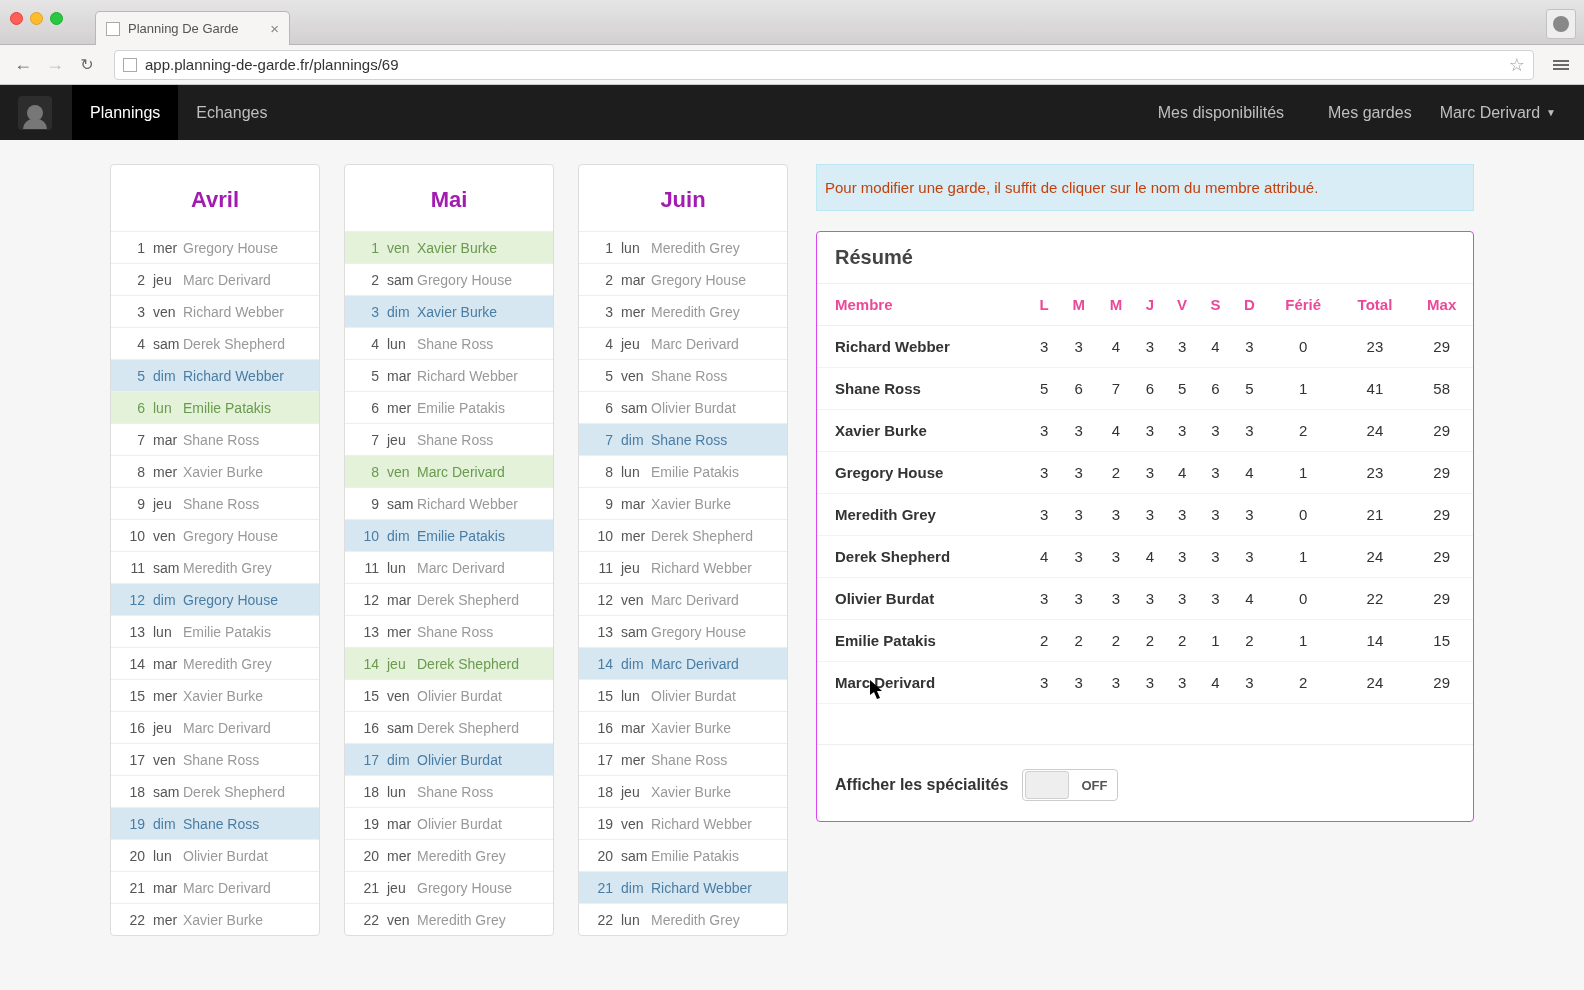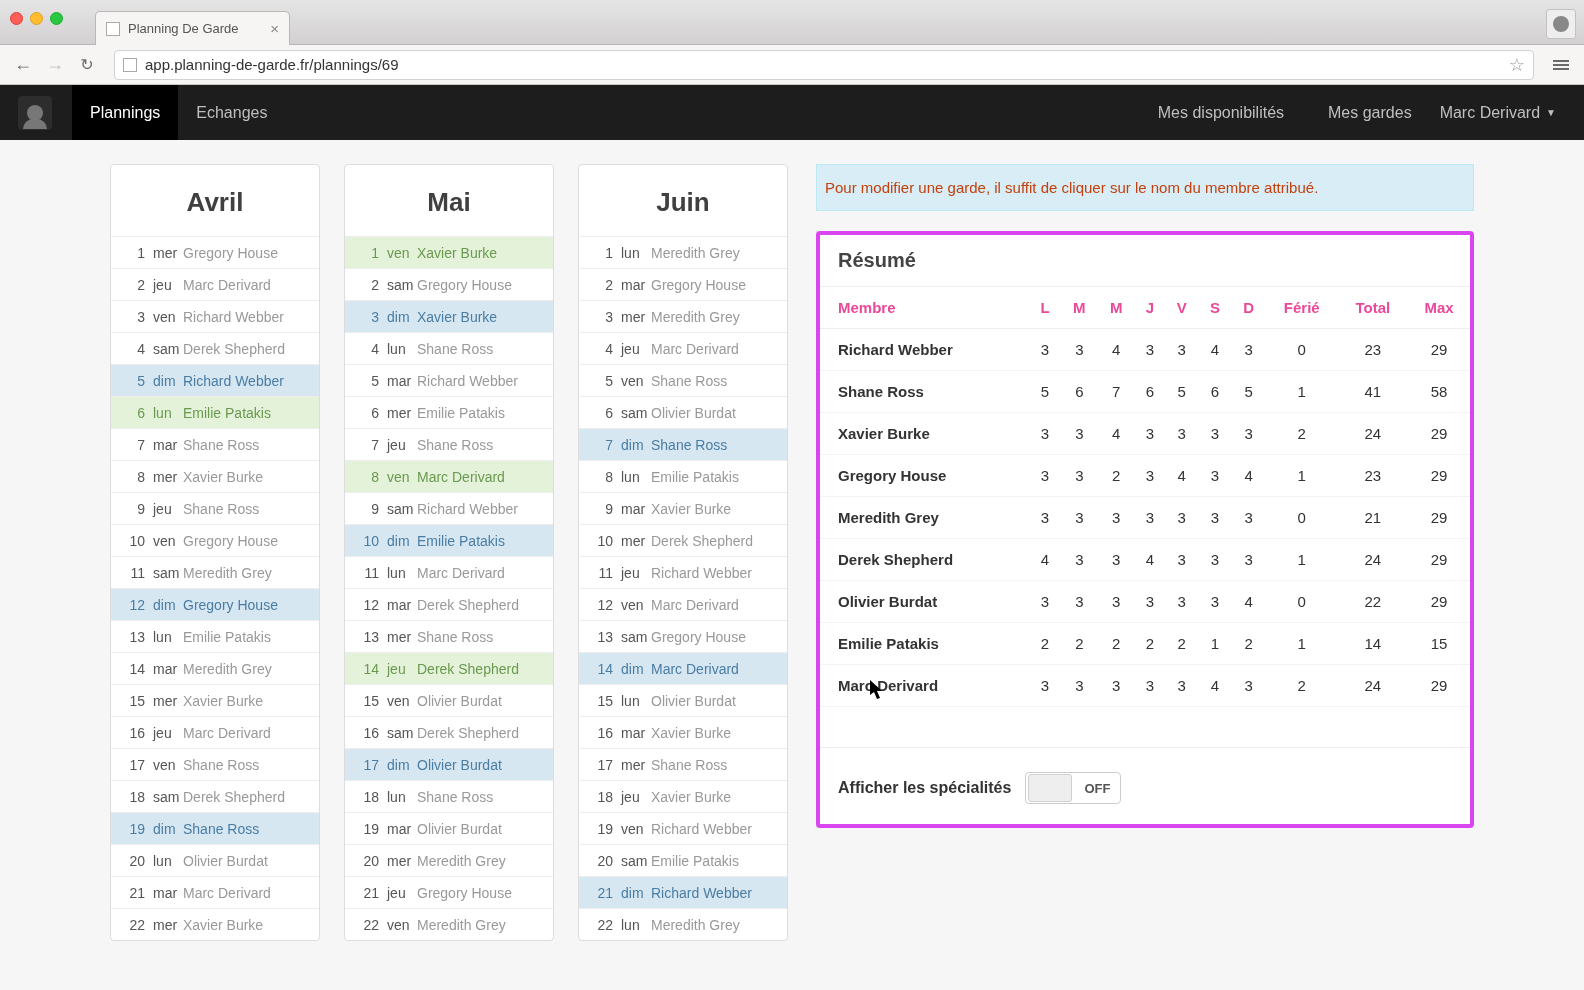--- a/index.html
+++ b/index.html
@@ -79,42 +79,42 @@
   .dropdown-caret { margin-left: 6px; font-size: 10px; }
 
   
   .content { display:flex; padding: 24px 110px 0 110px; gap: 28px; align-items: flex-start; }
   .months { display:flex; gap: 24px; }
   .month-card {
     width: 210px; background: #fff; border: 1px solid #ddd; border-radius: 4px;
     overflow: hidden;
   }
   .month-title {
-    text-align:center; font-size: 26px; font-weight: bold; color:#404040;
+    text-align:center; font-size: 22px; font-weight: bold; color:#a21caf;
     padding: 22px 0 18px 0;
   }
   .day-row {
     display:flex; align-items:center; height: 32px; padding: 0 10px;
     border-top: 1px solid #eee; font-size: 14px; cursor: pointer;
   }
   .day-num { width: 24px; text-align:right; color:#555; }
   .day-wk  { width: 38px; padding-left:8px; color:#555; }
   .day-name{ flex:1; color:#999; }
   .day-row.hl-blue { background:#d6e7f2; }
   .day-row.hl-blue .day-num, .day-row.hl-blue .day-wk, .day-row.hl-blue .day-name { color:#4a7da3; }
   .day-row.hl-green { background:#e4f2da; }
   .day-row.hl-green .day-num, .day-row.hl-green .day-wk, .day-row.hl-green .day-name { color:#6a9a4f; }
 
   .right-col { flex:1; display:flex; flex-direction:column; gap: 20px; }
   .info-banner {
     background:#d9edf7; border:1px solid #bce8f1; color:#c2410c;
     border-radius:0; padding: 14px 8px; font-size:15px;
   }
   .panel {
-    background:#fff; border:4px solid #d946ef; border-radius:4px;
+    background:#fff; border:1px solid #d946ef; border-radius:4px;
   }
   .panel-title {
     font-size:20px; font-weight:bold; color:#444;
     padding: 14px 18px; border-bottom:1px solid #eee;
   }
   .summary-table { width:100%; border-collapse:collapse; }
   .summary-table th, .summary-table td {
     text-align:center; padding: 12px 6px; font-size:15px;
   }
   .summary-table th { font-weight:bold; color:#ec4899; border-bottom:1px solid #eee; }

